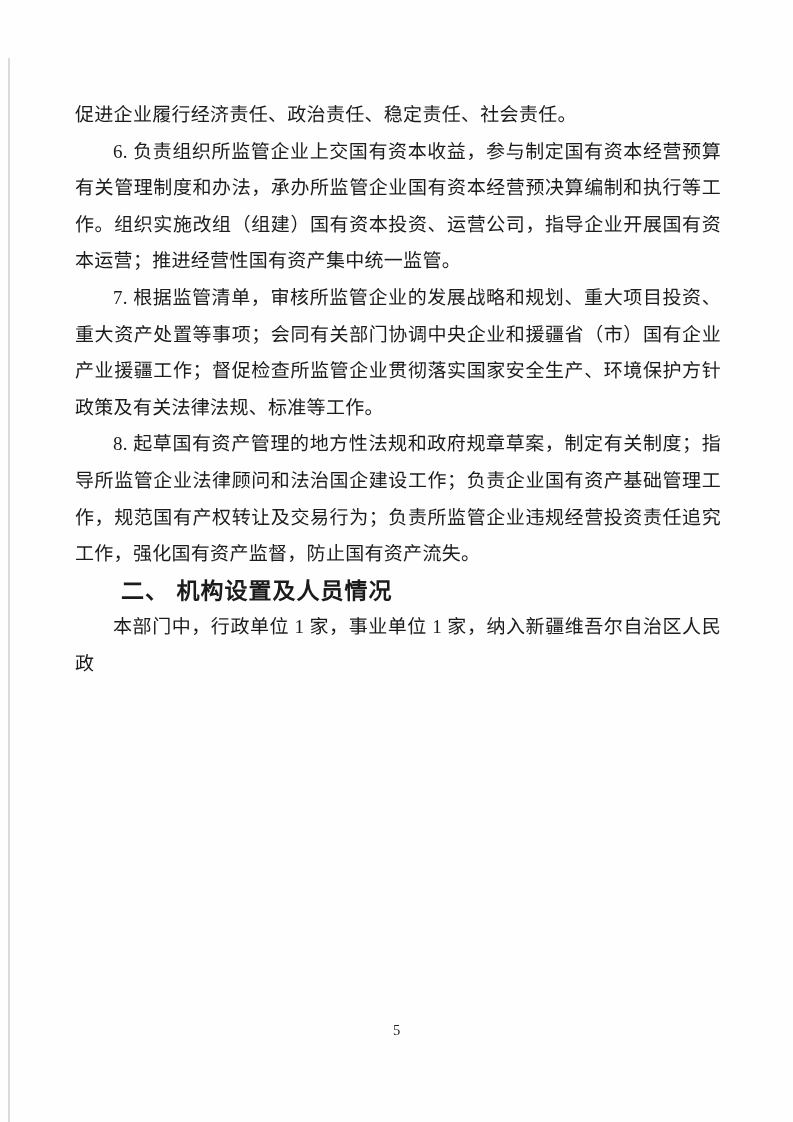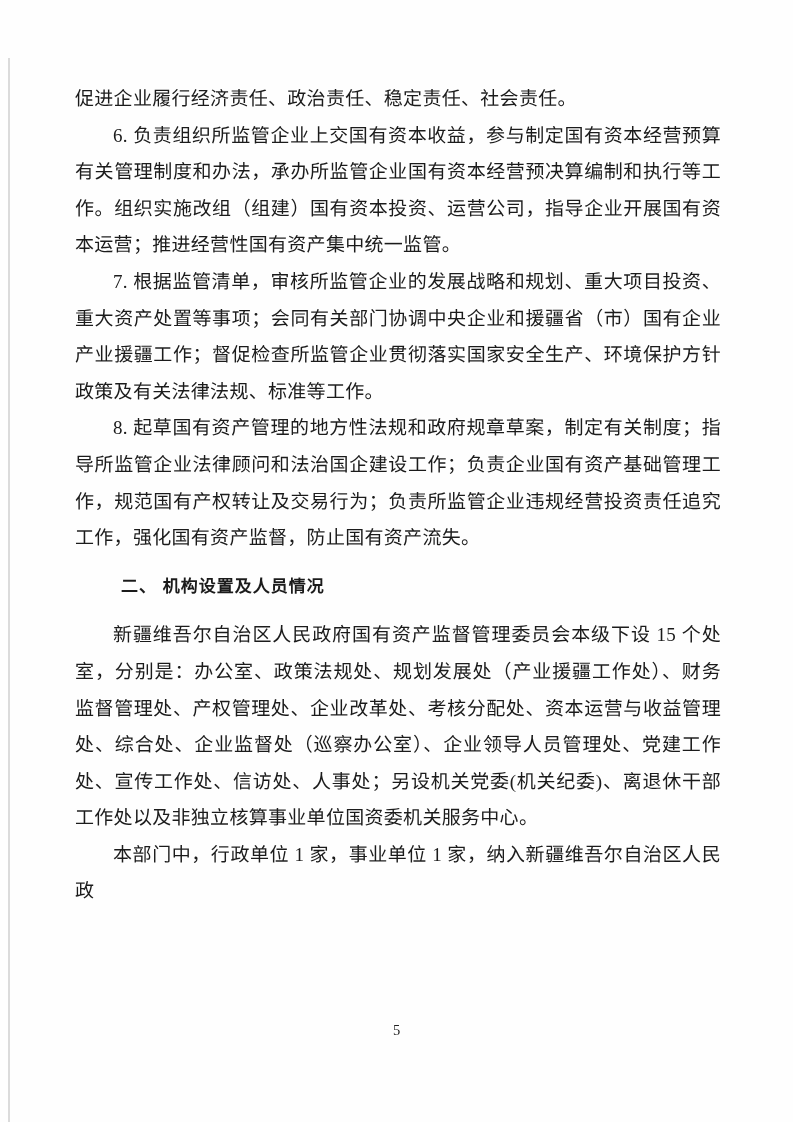--- a/index.html
+++ b/index.html
@@ -21,42 +21,42 @@
     left: 8px;
     top: 58px;
     width: 2px;
     height: 1064px;
     background: #bdbdbd;
     opacity: 0.55;
   }
   .content {
     position: absolute;
     left: 75px;
-    top: 81px;
+    top: 97px;
     width: 646px;
     font-family: "Liberation Serif", "DejaVu Serif", serif;
     font-size: 19px;
     line-height: 36.6px;
     text-align: justify;
     text-justify: inter-ideograph;
     letter-spacing: 0.3px;
   }
   .para {
     margin: 0;
     text-indent: 2em;
   }
   .para.no-indent {
     text-indent: 0;
   }
   .heading {
-    margin: 12px;
+    margin: 0;
     text-indent: 2em;
     font-family: "Liberation Sans", "DejaVu Sans", sans-serif;
     font-weight: 700;
-    font-size: 17px;
+    font-size: 23px;
     line-height: 36.6px;
     letter-spacing: 1px;
   }
   .page-number {
     position: absolute;
     left: 0;
     top: 1022px;
     width: 100%;
     text-align: center;
     font-family: "Liberation Serif", "DejaVu Serif", serif;
@@ -68,17 +68,16 @@
 <body>
 
 <div class="page">
   <div class="scan-edge-line"></div>
   <main class="content">
       <p class="para no-indent">促进企业履行经济责任、政治责任、稳定责任、社会责任。</p>
       <p class="para">6. 负责组织所监管企业上交国有资本收益，参与制定国有资本经营预算有关管理制度和办法，承办所监管企业国有资本经营预决算编制和执行等工作。组织实施改组（组建）国有资本投资、运营公司，指导企业开展国有资本运营；推进经营性国有资产集中统一监管。</p>
       <p class="para">7. 根据监管清单，审核所监管企业的发展战略和规划、重大项目投资、重大资产处置等事项；会同有关部门协调中央企业和援疆省（市）国有企业产业援疆工作；督促检查所监管企业贯彻落实国家安全生产、环境保护方针政策及有关法律法规、标准等工作。</p>
       <p class="para">8. 起草国有资产管理的地方性法规和政府规章草案，制定有关制度；指导所监管企业法律顾问和法治国企建设工作；负责企业国有资产基础管理工作，规范国有产权转让及交易行为；负责所监管企业违规经营投资责任追究工作，强化国有资产监督，防止国有资产流失。</p>
       <p class="heading">二、 机构设置及人员情况</p>
-      <p class="para">新疆维吾尔自治区人民政府国有资产监督管理委员会本级下设 15 个处室，分别是：办公室、政策法规处、规划发展处（产业援疆工作处）、财务监督管理处、产权管理处、企业改革处、考核分配处、资本运营与收益管理处、综合处、企业监督处（巡察办公室）、企业领导人员管理处、党建工作处、宣传工作处、信访处、人事处；另设机关党委(机关纪委)、离退休干部工作处以及非独立核算事业单位国资委机关服务中心。</p>
       <p class="para">本部门中，行政单位 1 家，事业单位 1 家，纳入新疆维吾尔自治区人民政</p>
     </main>
   <div class="page-number">5</div>
 </div>
 
 </body></html>

